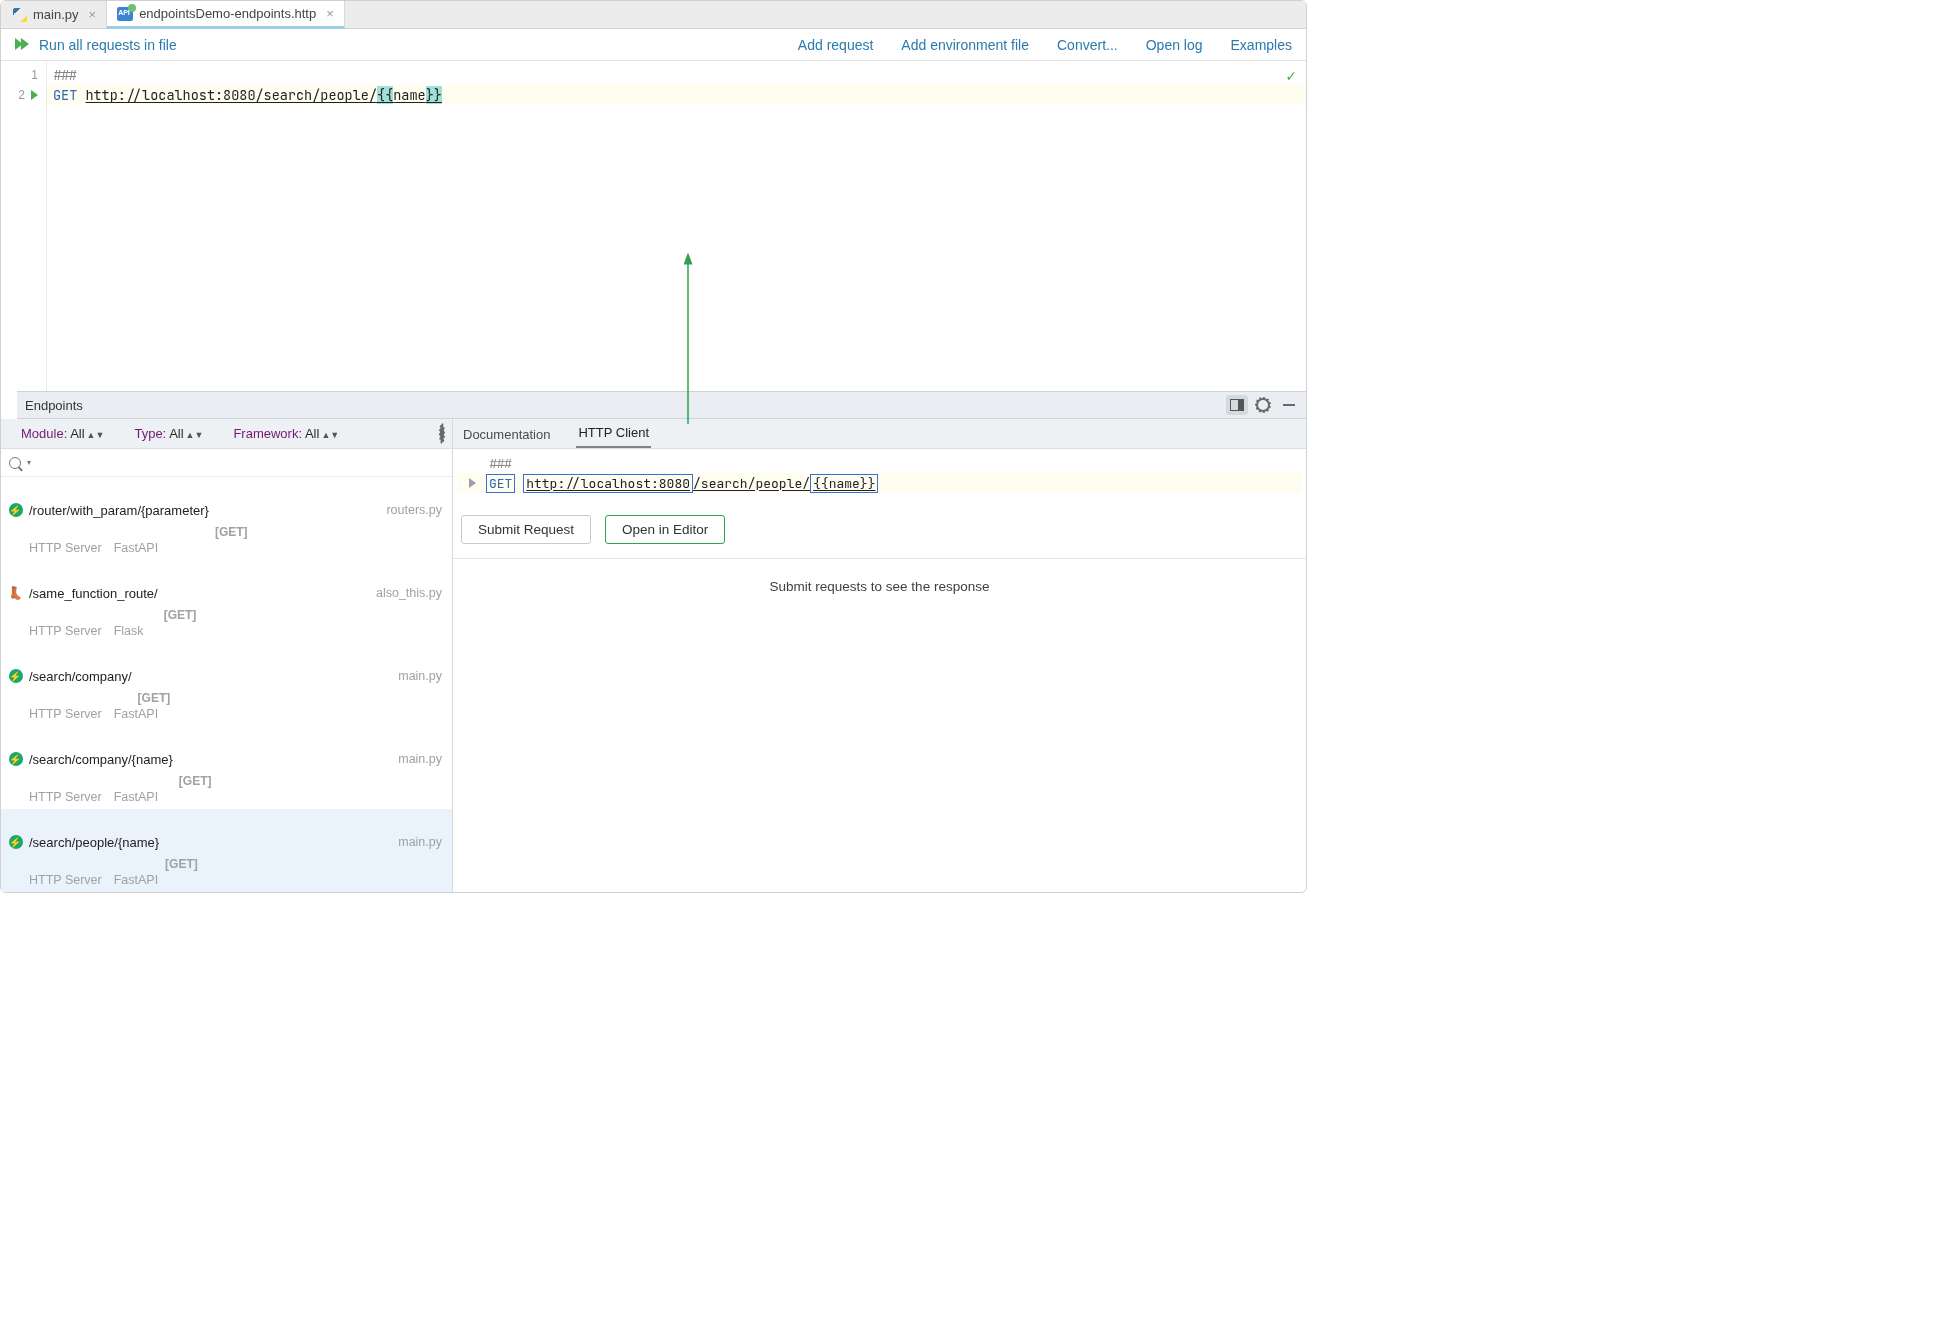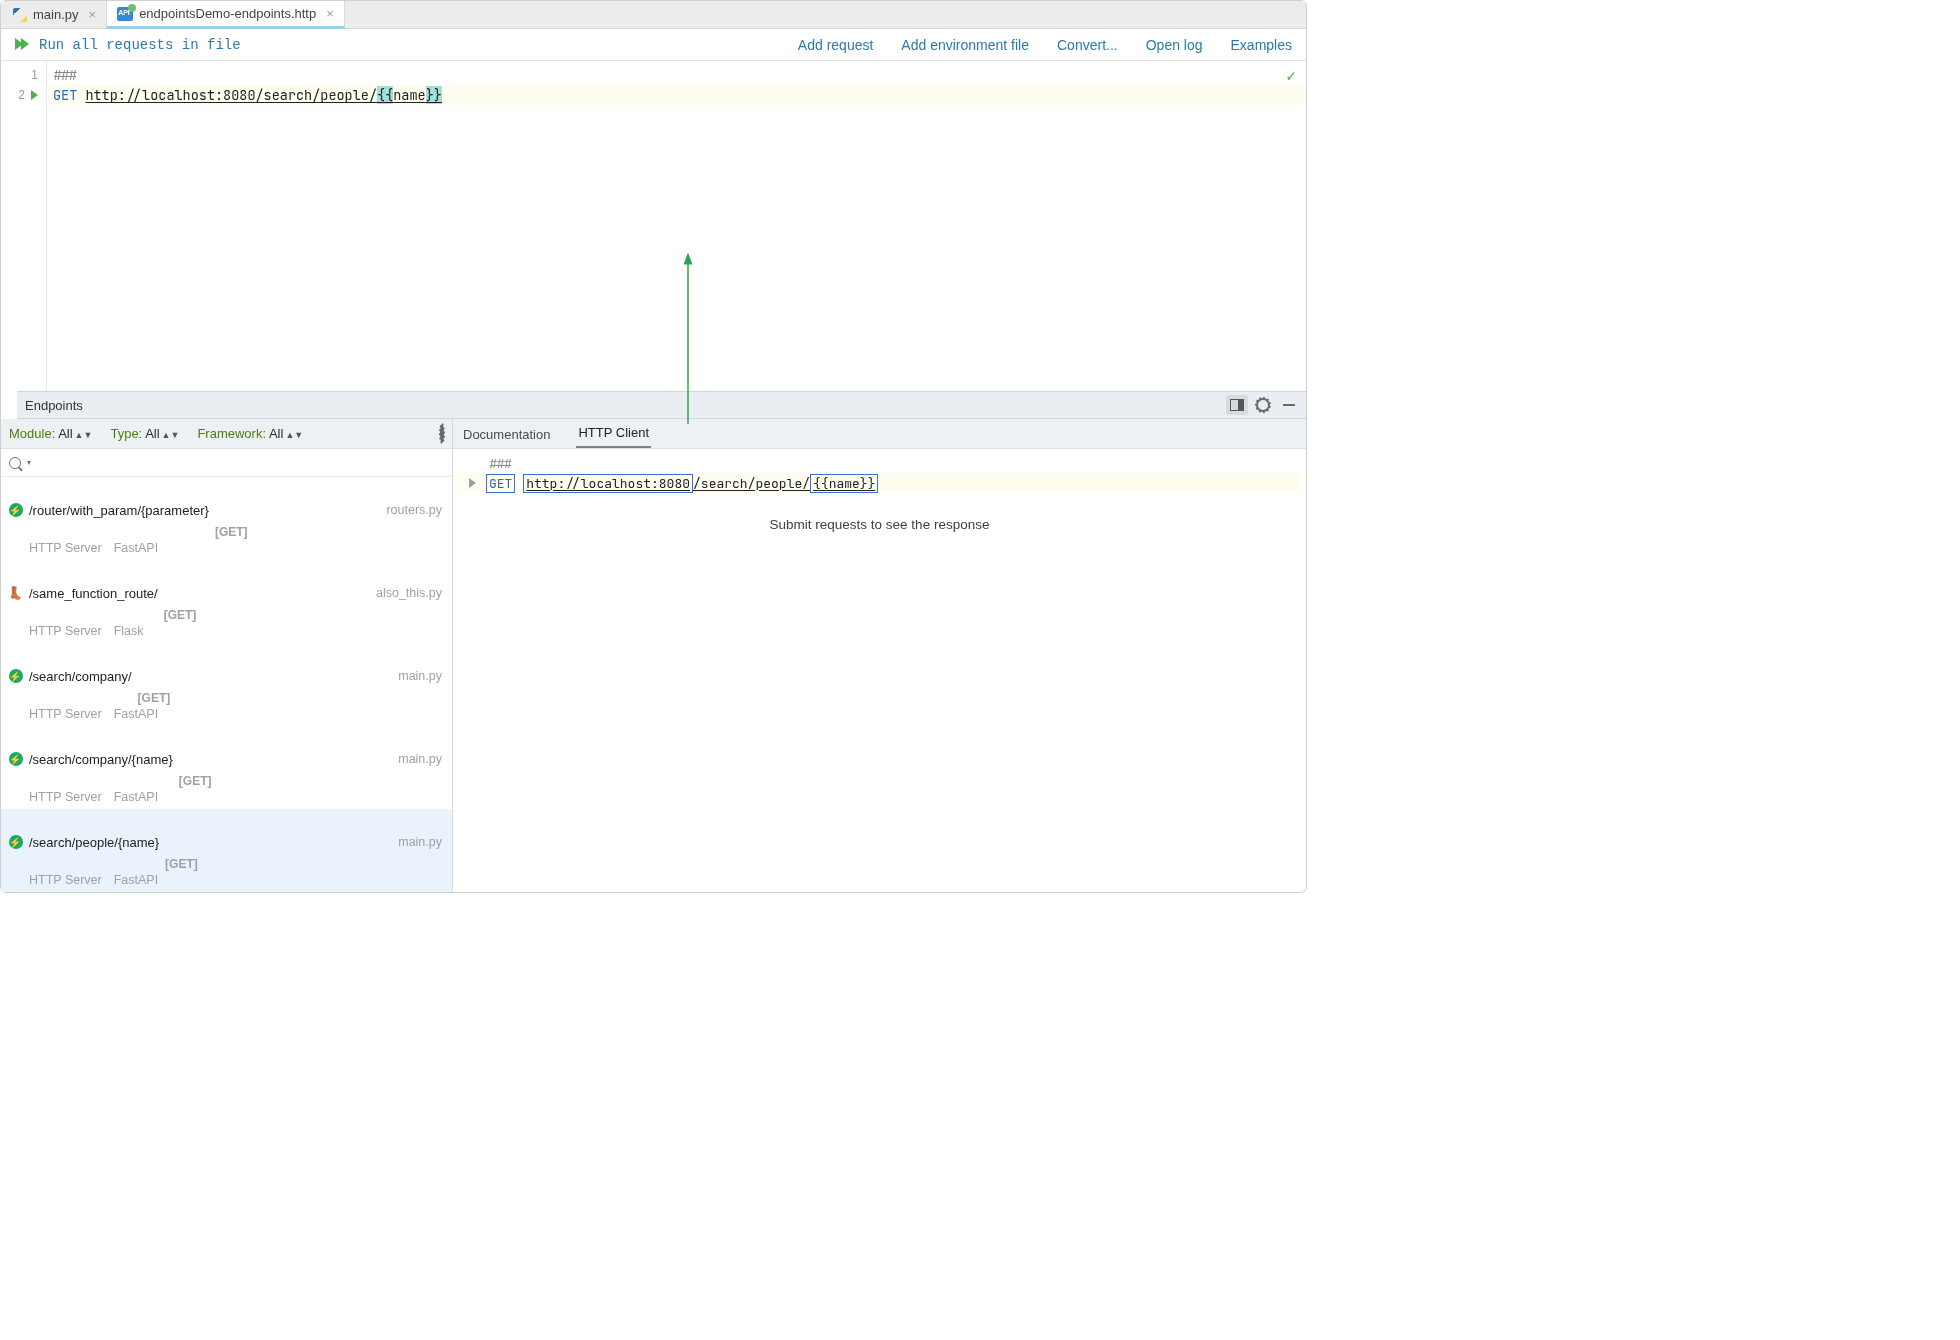--- a/index.html
+++ b/index.html
@@ -14,21 +14,21 @@
   .icon-py { width: 14px; height: 14px; background:
      linear-gradient(135deg,#3573a5 50%, transparent 50%) top left/7px 7px no-repeat,
      linear-gradient(315deg,#ffd43b 50%, transparent 50%) bottom right/7px 7px no-repeat;
      border-radius: 2px; }
   .icon-api { width:16px; height:14px; background:#3a85d4; border-radius:2px; position:relative; }
   .icon-api::after{content:"API";position:absolute;color:#fff;font-size:7px;left:1px;top:2px;font-weight:bold;}
   .icon-api-badge{position:absolute;right:-3px;top:-3px;width:8px;height:8px;border-radius:50%;background:#6ec16e;}
 
   
   .file-toolbar { height: 32px; display:flex; align-items:center; justify-content:space-between; padding: 0 14px; border-bottom:1px solid #e3e3e3;}
-  .file-toolbar .left { display:flex; align-items:center; gap:8px; color:#2a7ab0; cursor:pointer; font-size:14px;font-family:Liberation Mono, monospace;}
+  .file-toolbar .left { display:flex; align-items:center; gap:8px; color:#2a7ab0; cursor:pointer; font-size:14px;}
   .tb-links { display:flex; gap:28px; }
   .tb-links span { color:#2a7ab0; cursor:pointer; font-size:14px; }
   .dbl-play{ position:relative; width:16px;height:14px;}
   .dbl-play::before,.dbl-play::after{content:"";position:absolute;border-style:solid;border-width:6px 0 6px 8px;border-color:transparent transparent transparent #4caf50;}
   .dbl-play::after{left:6px;}
 
   
   .editor-area { flex: 1 1 auto; display:flex; position:relative; }
   .gutter { width: 46px; background:#fff; border-right:1px solid #ececec; padding-top:4px;}
   .gutter-row{height:20px; display:flex; align-items:center; justify-content:flex-end; padding-right:8px; gap:6px; color:#9a9a9a; font-size:12px;}
@@ -49,21 +49,21 @@
   .gear-ic{width:14px;height:14px;border:2px solid #6a6a6a;border-radius:50%;position:relative;}
   .gear-ic::before{content:"";position:absolute;inset:-3px;border:2px dotted #6a6a6a;border-radius:50%;}
   .min-ic{width:12px;height:2px;background:#6a6a6a;}
   .split-ic{width:14px;height:12px;border:1.5px solid #555;position:relative;}
   .split-ic::after{content:"";position:absolute;right:0;top:0;bottom:0;width:5px;background:#555;}
 
   
   .panel-body{flex:0 0 248px; display:flex; border-top:0;}
   .ep-left{width:452px;display:flex;flex-direction:column;border-right:1px solid #d8d8d8;}
   .filter-row{height:30px;background:#eef1f3;border-bottom:1px solid #dcdfe2;display:flex;align-items:center;padding:0 8px;gap:18px;font-size:13px;color:#555;position:relative;}
-  .filter-row .lab{color:#4d7c0f;}
+  .filter-row .lab{color:#701a75;margin-left:12px;}
   .filter-row .val{color:#2b2b2b;}
   .filter-row .chev{font-size:9px;color:#555;margin-left:2px;}
   .filter-gear{position:absolute;right:8px;top:7px;color:#6a6a6a;cursor:pointer;}
   .search-row{height:28px;display:flex;align-items:center;padding:0 8px;gap:6px;border-bottom:1px solid #ececec;}
   .search-row input{border:none;outline:none;flex:1;font-size:13px;}
   .mag-ic{width:12px;height:12px;border:1.5px solid #777;border-radius:50%;position:relative;}
   .mag-ic::after{content:"";position:absolute;width:5px;height:1.5px;background:#777;transform:rotate(45deg);bottom:-2px;right:-3px;}
   .drop-tri{font-size:8px;color:#777;}
 
   .ep-list{flex:1;overflow:hidden;}
@@ -232,20 +232,24 @@
         <span class="rt-tab">Documentation</span>
         <span class="rt-tab active">HTTP Client</span>
       </div>
       <div class="rt-code">
         <div class="rt-line"><span style="width:10px;"></span><span style="color:#888;">###</span></div>
         <div class="rt-line hl">
           <span class="hollow-tri"></span>
           <span><span class="box-blue kw">GET</span> <span class="rt-url"><span class="box-blue">http://localhost:8080</span><span>/search/people/</span><span class="box-blue">{{name}}</span></span></span>
         </div>
       </div>
+      <div class="btn-row">
+        <button class="btn">Submit Request</button>
+        <button class="btn green">Open in Editor</button>
+      </div>
       <div class="resp-area">Submit requests to see the response</div>
 
       <svg class="arrow" style="left:220px;top:-170px;width:30px;height:180px;">
         <defs>
             <marker id="ah" markerWidth="10" markerHeight="10" refX="5" refY="3" orient="auto">
               <path d="M0,0 L0,6 L8,3 z" fill="#2fa24f"></path>
             </marker>
           </defs>
         <line x1="15" y1="175" x2="15" y2="8" stroke="#2fa24f" stroke-width="1.5" marker-end="url(#ah)"></line>
       </svg>

